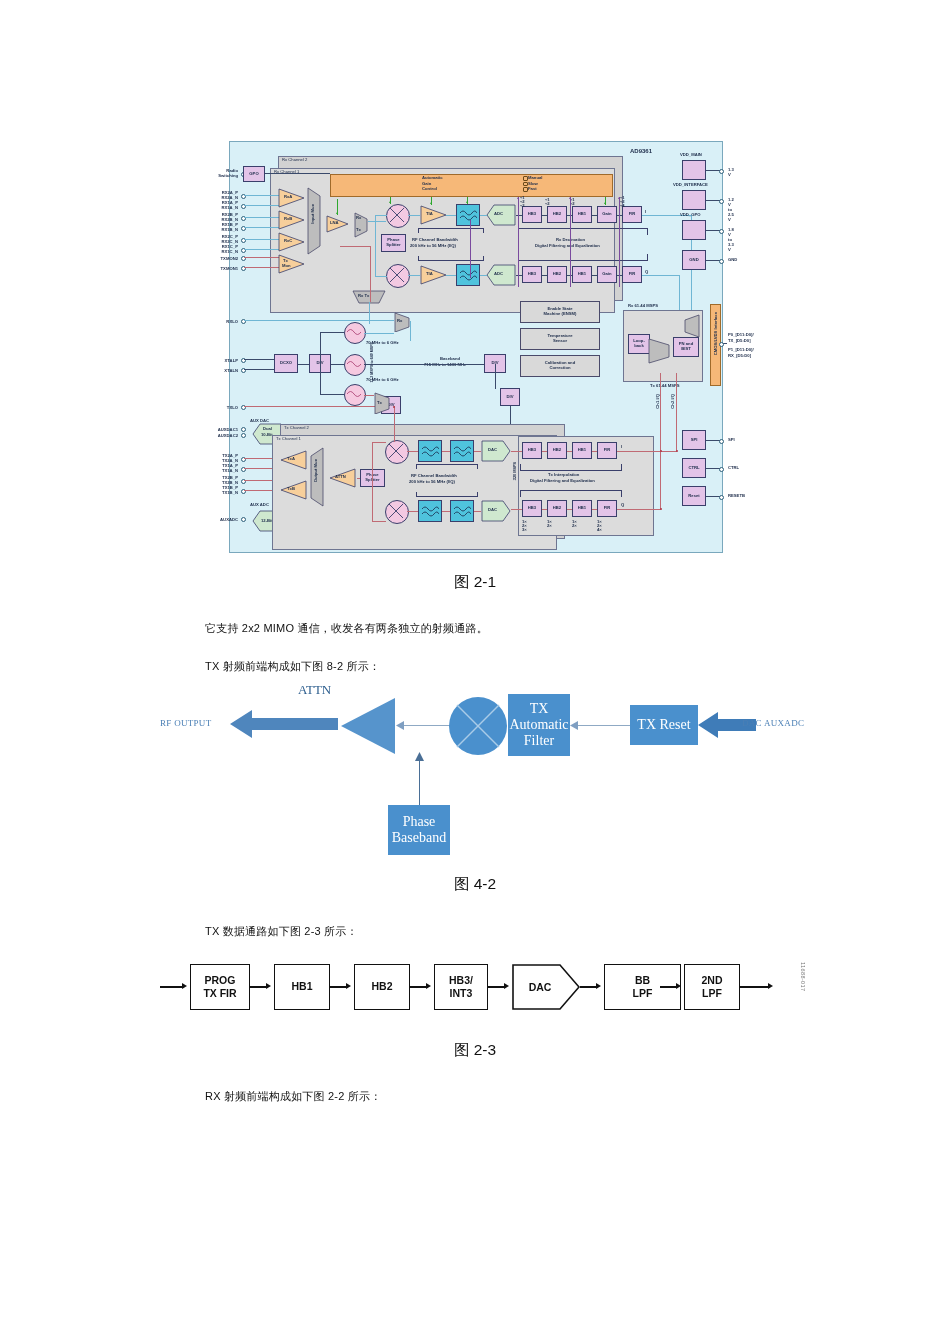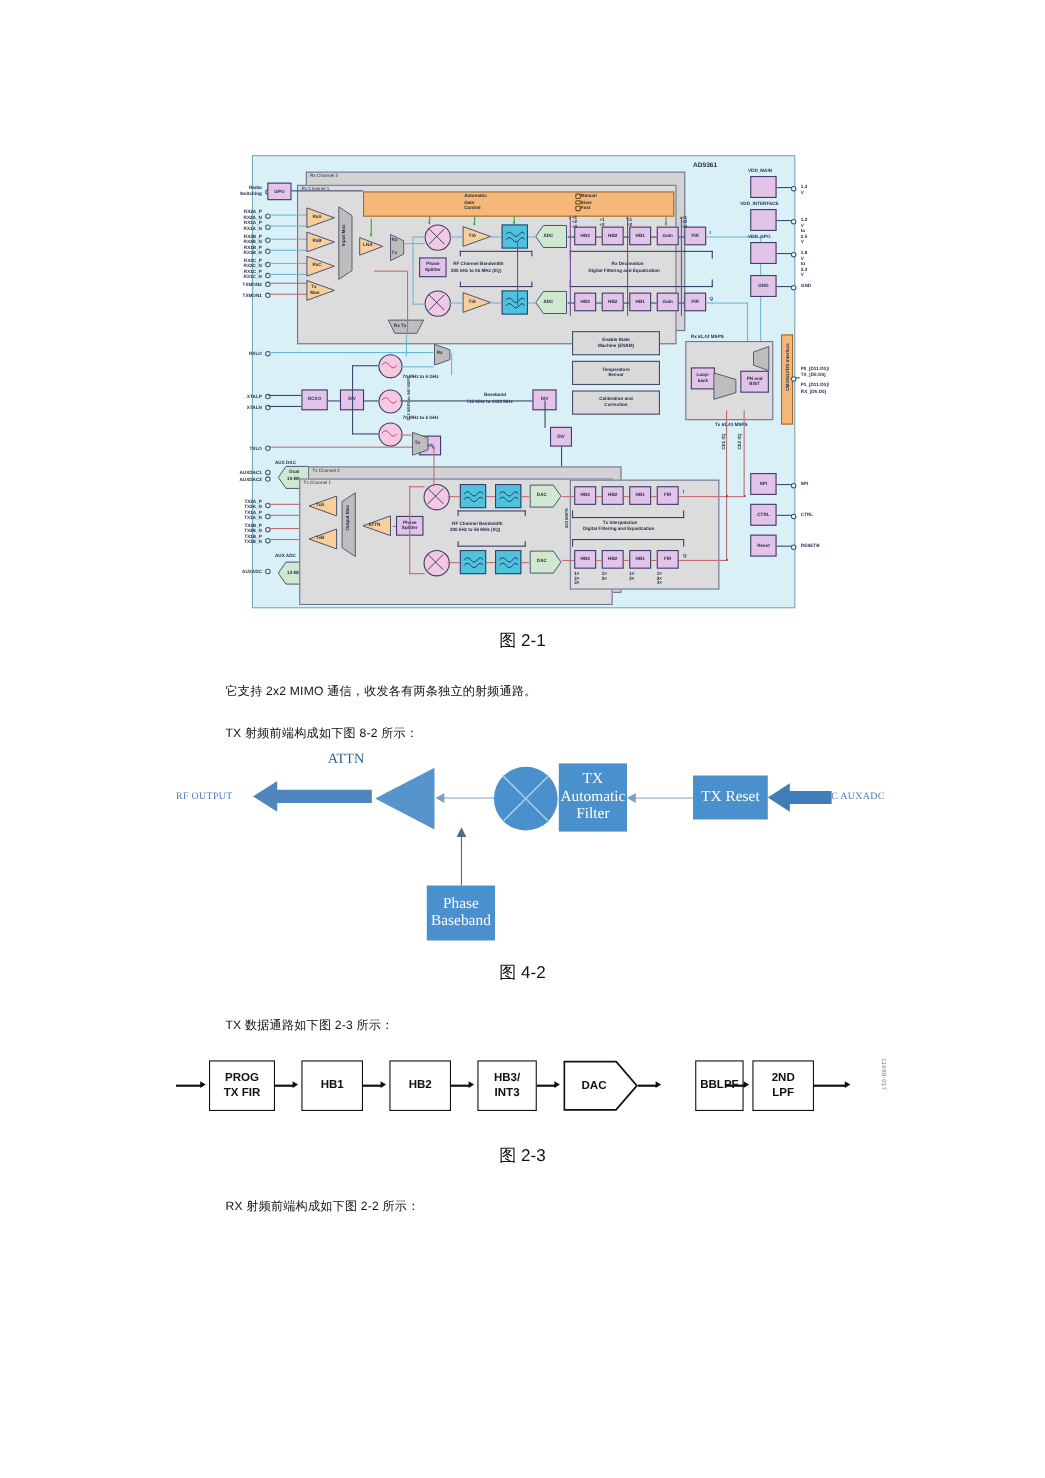--- a/index.html
+++ b/index.html
@@ -690,21 +690,21 @@
   <div class="ar" style="left:504px;top:42.5px;"></div>
 
   <svg style="position:absolute;left:512px;top:24px;" width="68" height="46">
     <polygon points="1,1 48,1 67,23 48,45 1,45" fill="#fff" stroke="#111" stroke-width="1.6"></polygon>
   </svg>
   <div style="position:absolute;left:512px;top:24px;width:56px;height:46px;display:flex;align-items:center;justify-content:center;font-size:10.5px;font-weight:bold;color:#111;">DAC</div>
 
   <div class="ln" style="left:580px;top:46px;width:18px;"></div>
   <div class="ar" style="left:596px;top:42.5px;"></div>
 
-  <div class="bk" style="left:632px;top:24px;width:44px;height:46px;flex-direction:row;">
+  <div class="bk" style="left:604px;top:24px;width:77px;height:46px;flex-direction:column;">
     <span>BB</span>
     <span>LPF</span>
   </div>
 
   <div class="ln" style="left:660px;top:46px;width:18px;"></div>
   <div class="ar" style="left:676px;top:42.5px;"></div>
 
   <div class="bk" style="left:684px;top:24px;width:56px;height:46px;flex-direction:column;">
     <span>2ND</span>
     <span>LPF</span>

